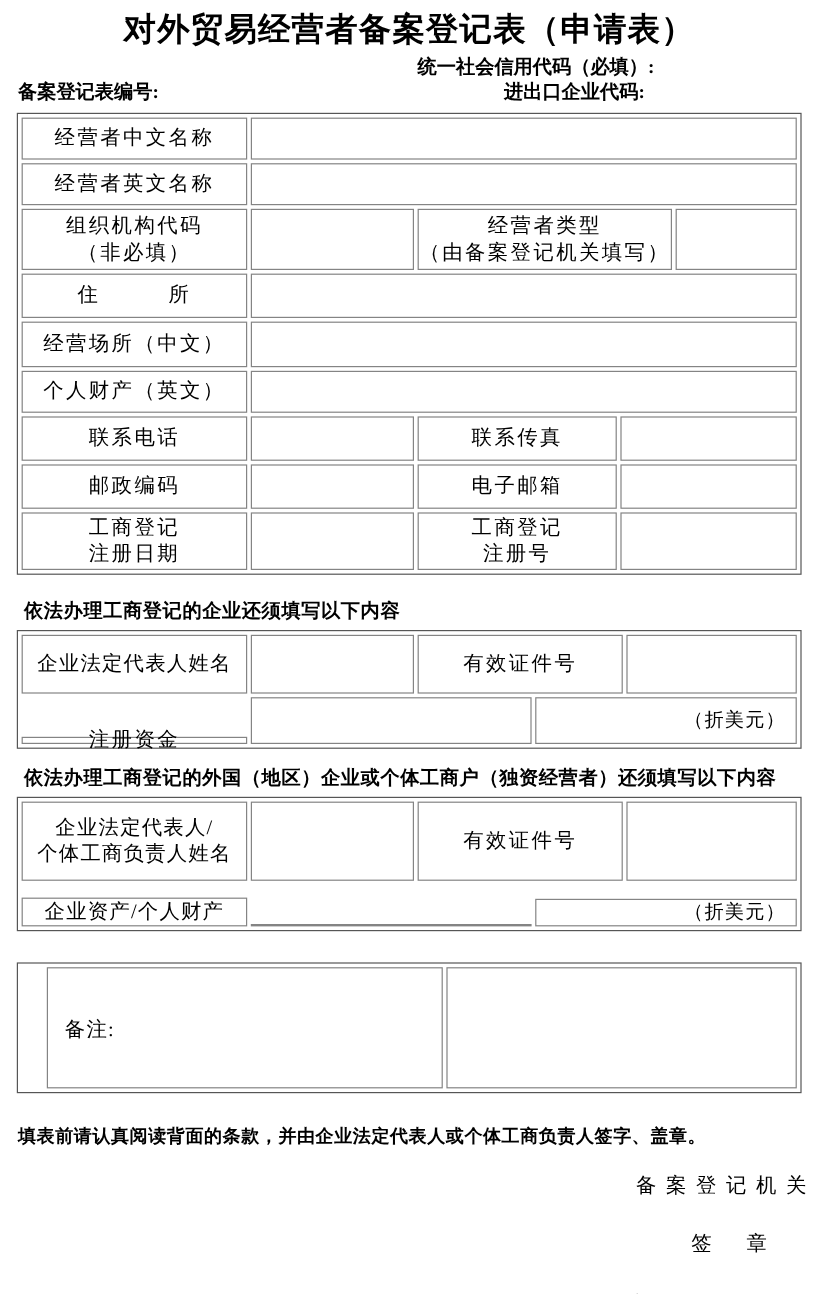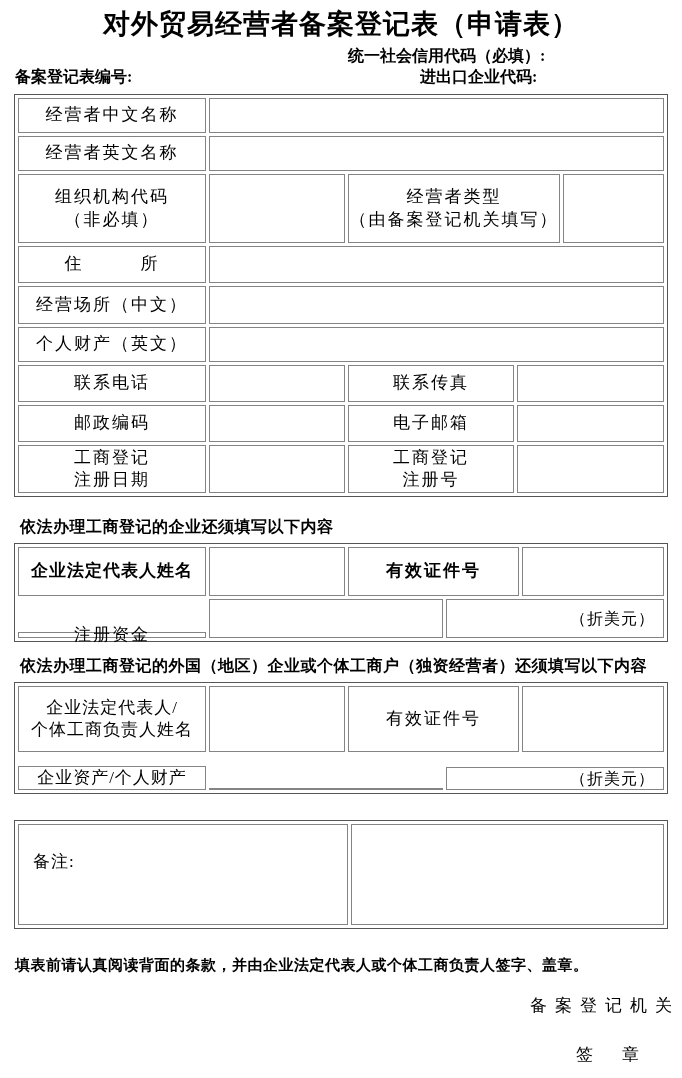--- a/index.html
+++ b/index.html
@@ -22,21 +22,21 @@
   }
   .tr{display:flex;column-gap:3px;align-items:stretch;}
   .td{
     border:1px solid #848484;box-sizing:border-box;
     display:flex;align-items:center;justify-content:center;
     text-align:center;font-size:17px;letter-spacing:2px;
     line-height:1.32;white-space:pre-line;
   }
   .td.blank{background:#fff;}
   .td.usd{justify-content:flex-end;padding-right:8px;font-size:16px;letter-spacing:1px;}
-  .td.remarks{align-items:flex-start;justify-content:flex-start;padding:26px 0 0 14px;letter-spacing:1px;}
+  .td.remarks{align-items:center;justify-content:flex-start;padding:3px 0 0 14px;letter-spacing:1px;margin-left:21px;}
   .heading{
     margin-left:20px;margin-right:12px;font-size:16px;font-weight:bold;
     font-family:"Liberation Sans","DejaVu Sans",sans-serif;letter-spacing:0.5px;
   }
   .instruction{
     margin-left:15px;margin-right:12px;font-size:15px;font-weight:bold;
     font-family:"Liberation Sans","DejaVu Sans",sans-serif;letter-spacing:0.5px;
   }
   .sig{font-size:17px;text-align:right;white-space:nowrap;}
   .sig.authority{letter-spacing:8px;padding-right:2px;}
@@ -62,21 +62,21 @@
 
 <div class="tbl mt6">
   <div class="tr" style="height:35px;">
     <div class="td" style="flex-basis:188px;">经营者中文名称</div>
     <div class="td blank" style="flex:1;"></div>
   </div>
   <div class="tr" style="height:35px;">
     <div class="td" style="flex-basis:188px;">经营者英文名称</div>
     <div class="td blank" style="flex:1;"></div>
   </div>
-  <div class="tr" style="height:69px;">
+  <div class="tr" style="height:51px;">
     <div class="td" style="flex-basis:188px;">组织机构代码
 （非必填）</div>
     <div class="td blank" style="flex-basis:136px;"></div>
     <div class="td" style="flex-basis:212px;">经营者类型
 （由备案登记机关填写）</div>
     <div class="td blank" style="flex:1;"></div>
   </div>
   <div class="tr" style="height:37px;">
     <div class="td" style="flex-basis:188px;">住　　　所</div>
     <div class="td blank" style="flex:1;"></div>
@@ -107,21 +107,21 @@
     <div class="td blank" style="flex-basis:136px;"></div>
     <div class="td" style="flex-basis:166px;">工商登记
 注册号</div>
     <div class="td blank" style="flex:1;"></div>
   </div>
 </div>
 
 <div class="heading mt20">依法办理工商登记的企业还须填写以下内容</div>
 
 <div class="tbl mt5">
-  <div class="tr" style="height:49px;font-weight:bold;">
+  <div class="tr" style="height:49px;">
     <div class="td" style="flex-basis:188px;letter-spacing:1px;">企业法定代表人姓名</div>
     <div class="td blank" style="flex-basis:136px;"></div>
     <div class="td" style="flex-basis:171px;">有效证件号</div>
     <div class="td blank" style="flex:1;"></div>
   </div>
   <div class="tr" style="height:39px;">
     <div class="td" style="flex-basis:188px;margin-top:33px;">注册资金</div>
     <div class="td blank" style="flex-basis:234px;"></div>
     <div class="td blank usd" style="flex:1;"><span>（折美元）</span></div>
   </div>

